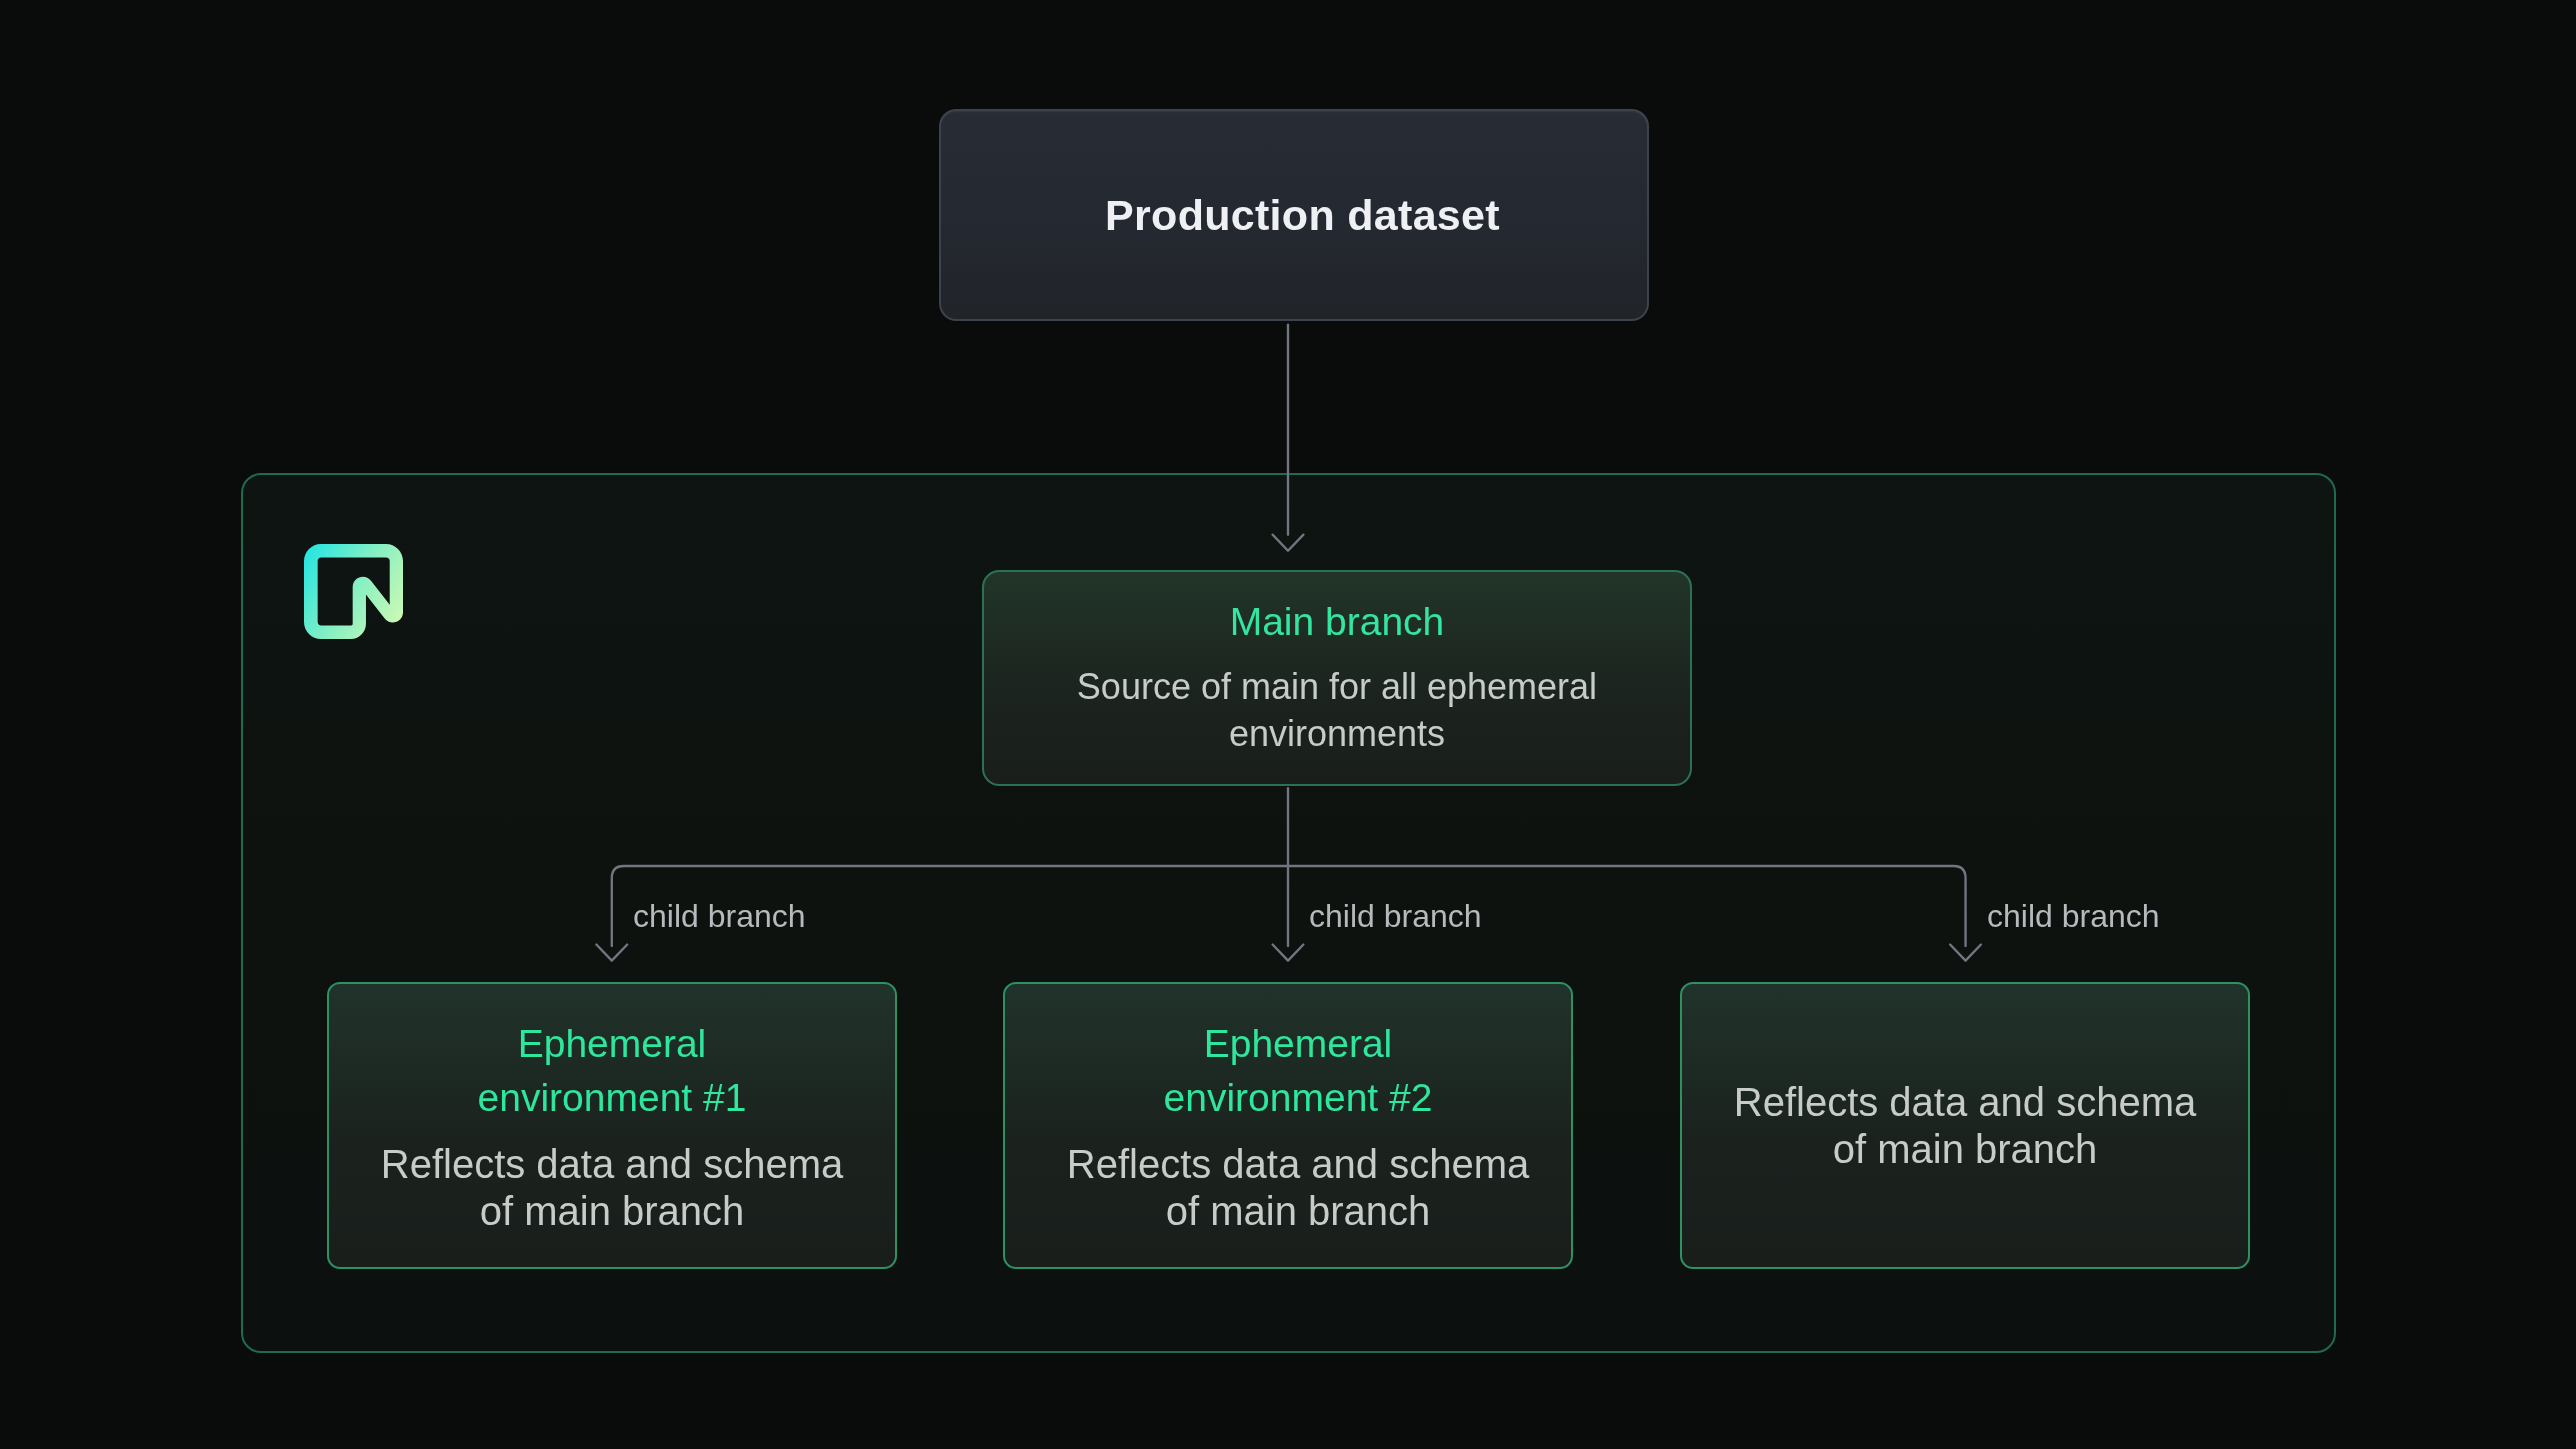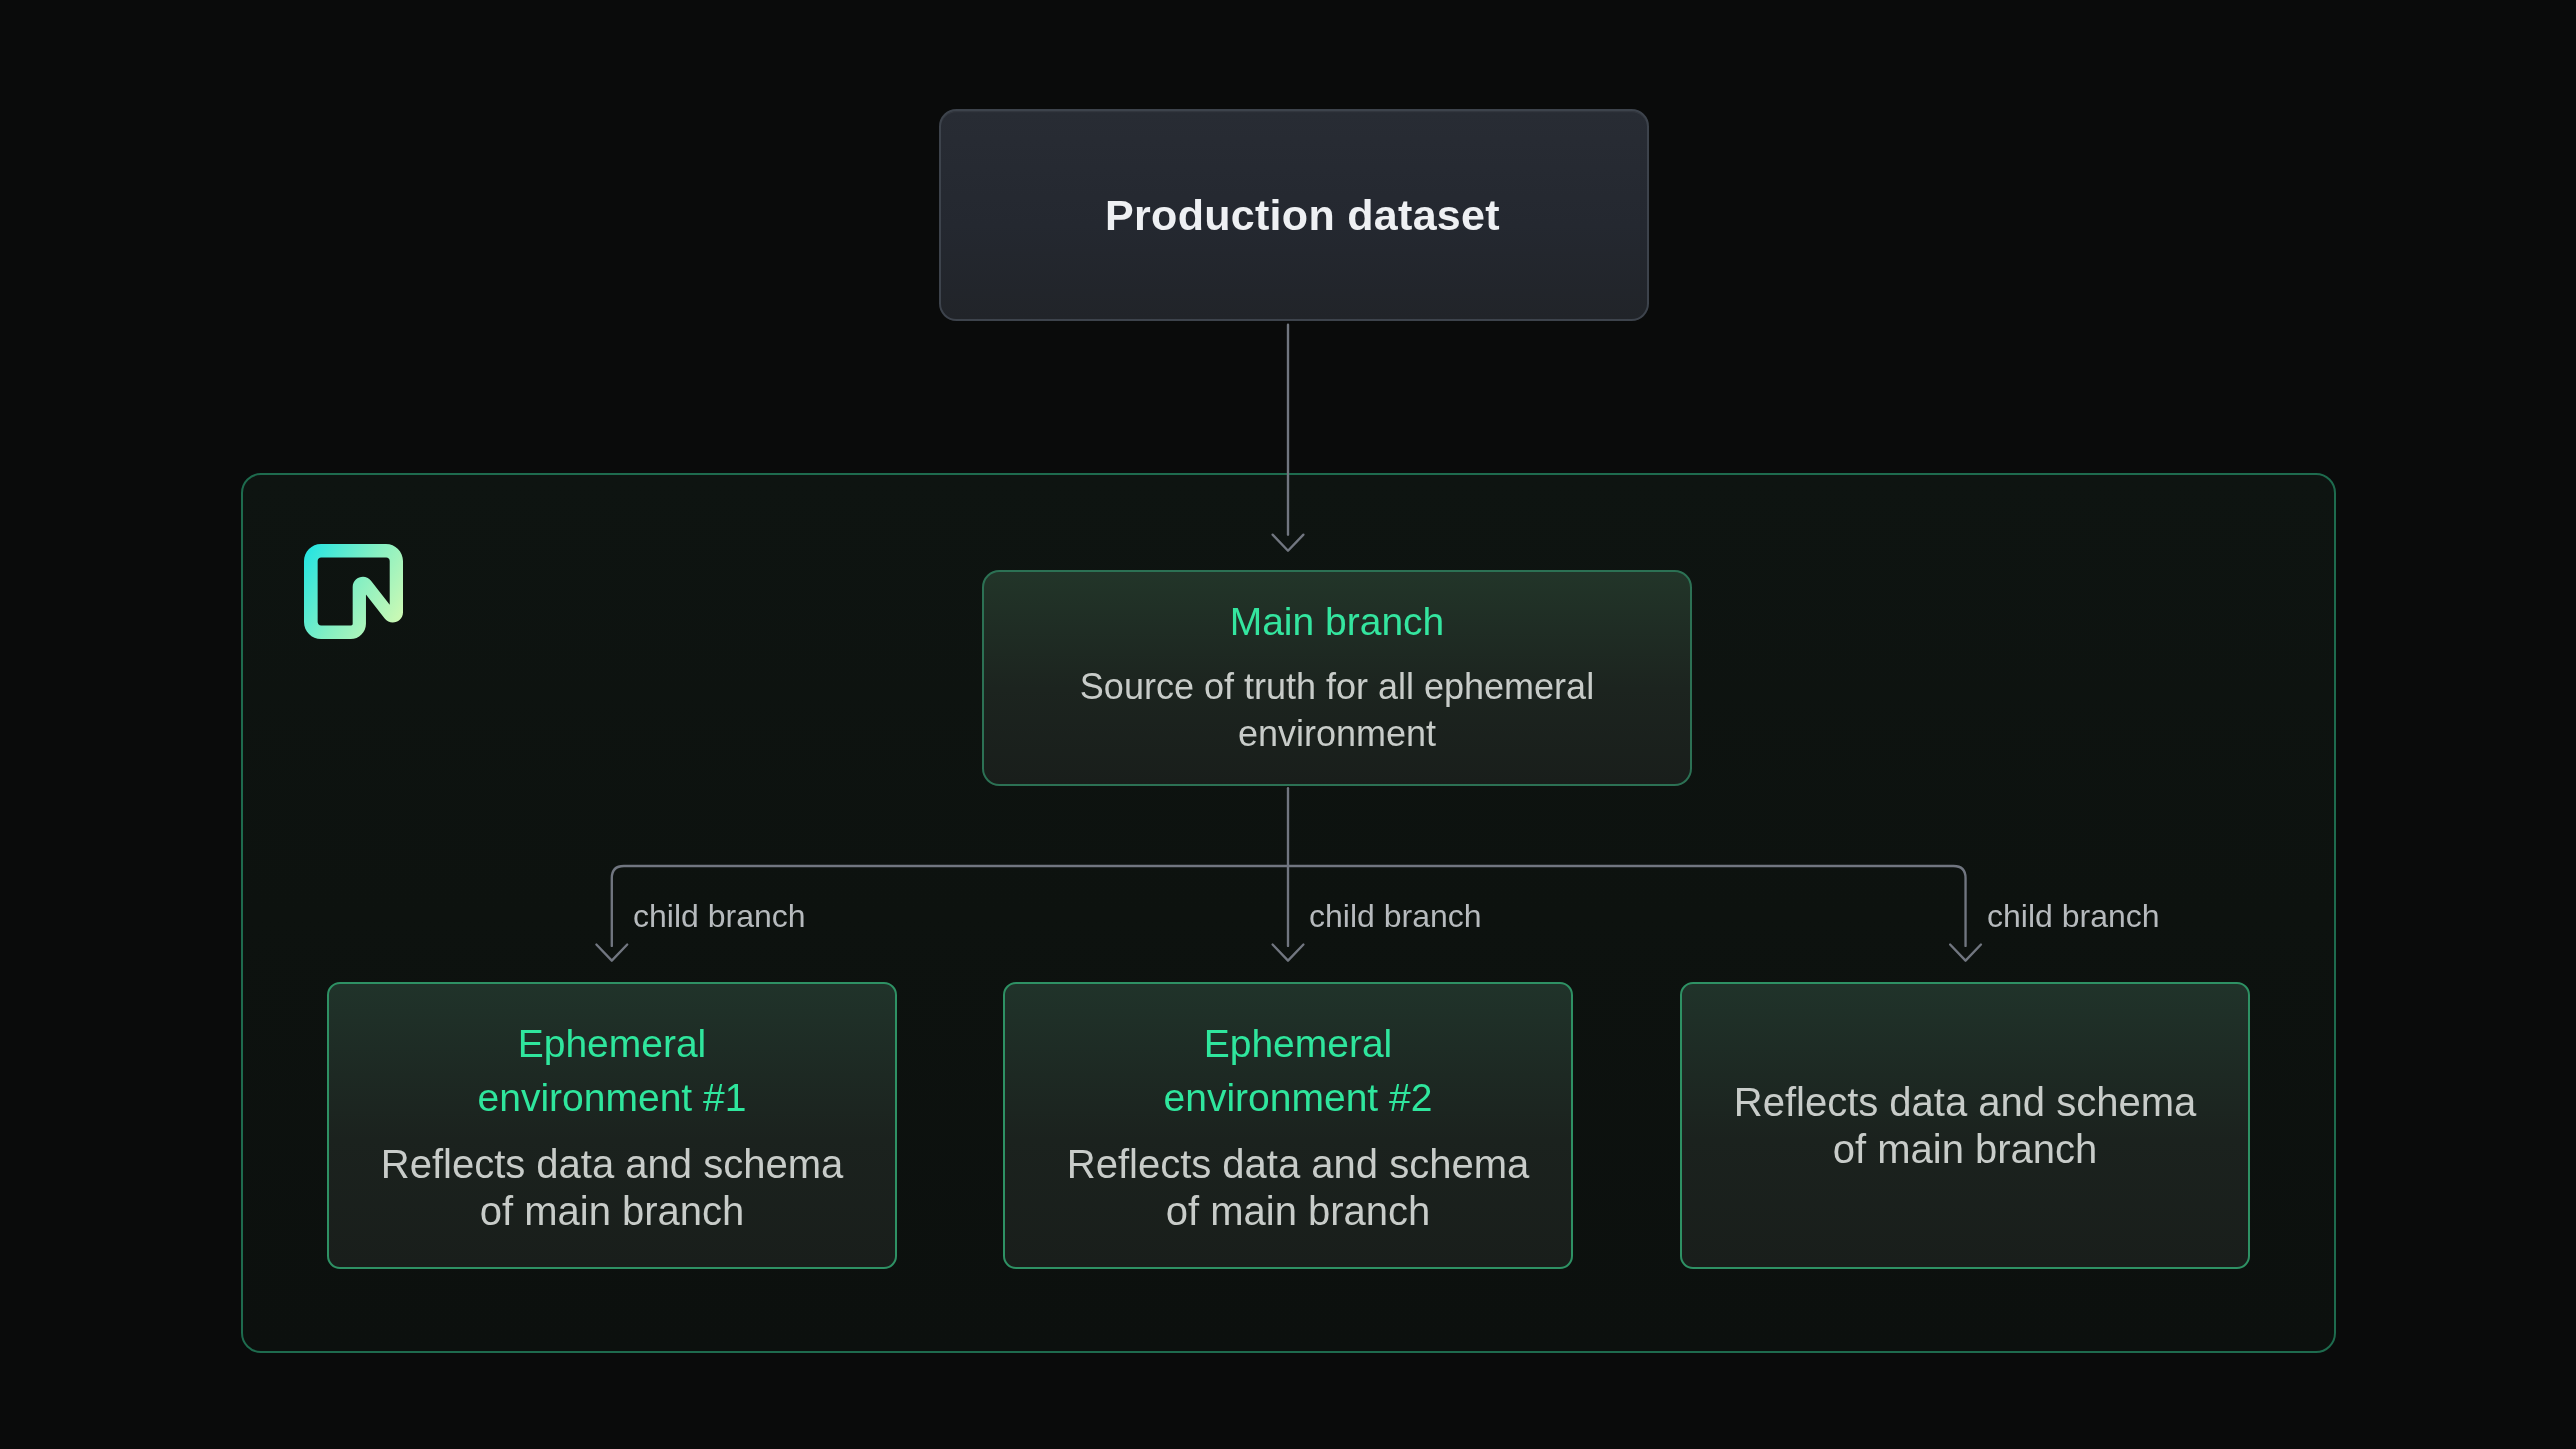--- a/index.html
+++ b/index.html
@@ -109,21 +109,21 @@
       <stop offset="0" stop-color="#2ae5e0"></stop>
       <stop offset="0.5" stop-color="#84efc3"></stop>
       <stop offset="1" stop-color="#cdf9b4"></stop>
     </linearGradient>
   </defs>
   <path fill="url(#neon-grad)" fill-rule="evenodd" clip-rule="evenodd" d="M0 44.139C0 19.762 19.762 0 44.139 0h167.722C236.238 0 256 19.762 256 44.139v132.644c0 25.216-31.915 36.161-47.388 16.256l-48.392-62.251v75.484c0 21.939-17.784 39.723-39.722 39.723H44.14C19.762 245.995 0 226.233 0 201.856V44.139Zm44.139-8.825c-4.875 0-8.826 3.952-8.826 8.825v157.717c0 4.874 3.951 8.826 8.826 8.826h77.617c2.437 0 4.119-1.976 4.119-4.413v-94.885c0-25.216 31.915-36.16 47.388-16.256l48.392 62.251V44.139c0-4.873-3.951-8.825-8.825-8.825H44.139Z"></path>
 </svg>
 
 <div class="abs main-branch-node">
   <div class="main-branch-title">Main branch</div>
-  <div class="main-branch-subtitle">Source of truth for all ephemeral environment</div>
+  <div class="main-branch-subtitle">Source of main for all ephemeral environments</div>
 </div>
 
 <div class="abs child-branch-label label-1">child branch</div>
 <div class="abs child-branch-label label-2">child branch</div>
 <div class="abs child-branch-label label-3">child branch</div>
 
 <div class="abs env-node env-1">
   <div class="env-title">Ephemeral environment #1</div>
   <div class="env-subtitle">Reflects data and schema of main branch</div>
 </div>

